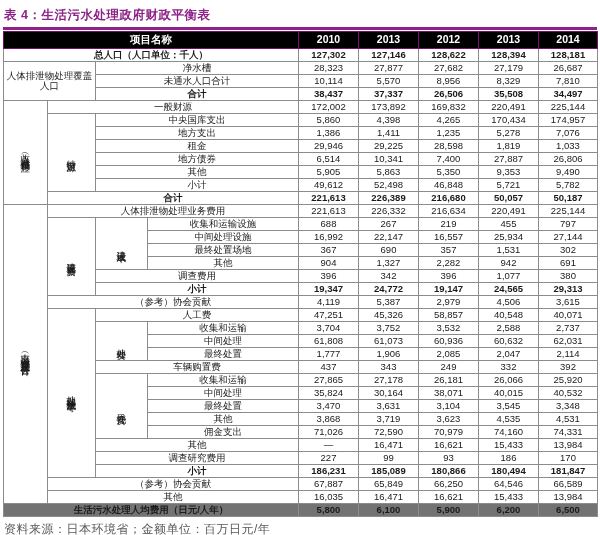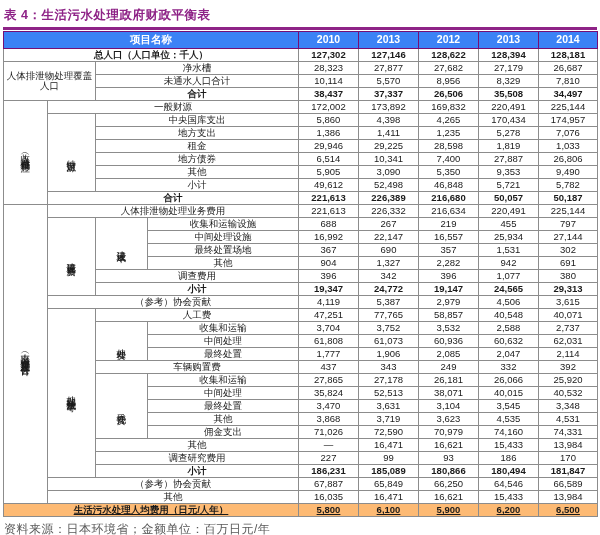--- a/index.html
+++ b/index.html
@@ -1,23 +1,23 @@
 <!DOCTYPE html>
 <html><head>
 <meta charset="utf-8">
 <style>
   html,body{margin:0;padding:0;background:#ffffff;font-family:"Liberation Sans","DejaVu Sans",sans-serif;}
   .page{width:600px;height:535px;box-sizing:border-box;padding:3px 3px 0 3px;overflow:hidden;border-radius:8px;}
   .title-bar{padding:2px 1px 3px 1px;border-bottom:3px solid #8e2387;}
   .title{color:#8e2387;font-weight:bold;font-size:12.5px;letter-spacing:0.5px;}
   table.tbl{border-collapse:collapse;table-layout:fixed;width:594px;margin-top:1px;}
   .tbl td,.tbl th{border:1px solid #8c8c8c;font-size:9.5px;color:#1a1a1a;text-align:center;vertical-align:middle;padding:0 1px;height:12px;line-height:1.05;overflow:hidden;}
-  .tbl th.hdr{background:#3b82f6;border-color:#750f75;color:#ffffff;font-weight:bold;font-size:10.5px;height:16px;}
+  .tbl th.hdr{background:#000000;border-color:#750f75;color:#ffffff;font-weight:bold;font-size:10.5px;height:16px;}
   .tbl td.b{font-weight:bold;margin-top:36px;}
-  .tbl td.hl{background:#fdba74;text-decoration:underline;}
+  .tbl td.hl{background:#737373;}
   .tbl td.vcell{padding:2px 0;}
   .vert{writing-mode:vertical-rl;text-orientation:mixed;display:inline-block;font-size:9.5px;letter-spacing:1px;line-height:1;max-height:100%;}
   .footer{font-size:12px;color:#595959;padding:4px 1px 0 1px;letter-spacing:0.5px;}
 </style>
 </head>
 <body>
 
 <div class="page">
   <div class="title-bar">
     <span class="title">表 4：生活污水处理政府财政平衡表</span>
@@ -117,21 +117,21 @@
           <td colspan="2" class="">地方债券</td>
           <td class="">6,514</td>
           <td class="">10,341</td>
           <td class="">7,400</td>
           <td class="">27,887</td>
           <td class="">26,806</td>
         </tr>
         <tr>
           <td colspan="2" class="">其他</td>
           <td class="">5,905</td>
-          <td class="">3,090</td>
+          <td class="">5,863</td>
           <td class="">5,350</td>
           <td class="">9,353</td>
           <td class="">9,490</td>
         </tr>
         <tr>
           <td colspan="2" class="">小计</td>
           <td class="">49,612</td>
           <td class="">52,498</td>
           <td class="">46,848</td>
           <td class="">5,721</td>
@@ -209,21 +209,21 @@
           <td class="">4,119</td>
           <td class="">5,387</td>
           <td class="">2,979</td>
           <td class="">4,506</td>
           <td class="">3,615</td>
         </tr>
         <tr>
           <td rowspan="13" class="vcell"><span class="vert">处理和维护成本等</span></td>
           <td colspan="2" class="">人工费</td>
           <td class="">47,251</td>
-          <td class="">77,765</td>
+          <td class="">45,326</td>
           <td class="">58,857</td>
           <td class="">40,548</td>
           <td class="">40,071</td>
         </tr>
         <tr>
           <td rowspan="3" class="vcell"><span class="vert">处理费</span></td>
           <td class="">收集和运输</td>
           <td class="">3,704</td>
           <td class="">3,752</td>
           <td class="">3,532</td>
@@ -259,21 +259,21 @@
           <td class="">收集和运输</td>
           <td class="">27,865</td>
           <td class="">27,178</td>
           <td class="">26,181</td>
           <td class="">26,066</td>
           <td class="">25,920</td>
         </tr>
         <tr>
           <td class="">中间处理</td>
           <td class="">35,824</td>
-          <td class="">52,513</td>
+          <td class="">30,164</td>
           <td class="">38,071</td>
           <td class="">40,015</td>
           <td class="">40,532</td>
         </tr>
         <tr>
           <td class="">最终处置</td>
           <td class="">3,470</td>
           <td class="">3,631</td>
           <td class="">3,104</td>
           <td class="">3,545</td>

